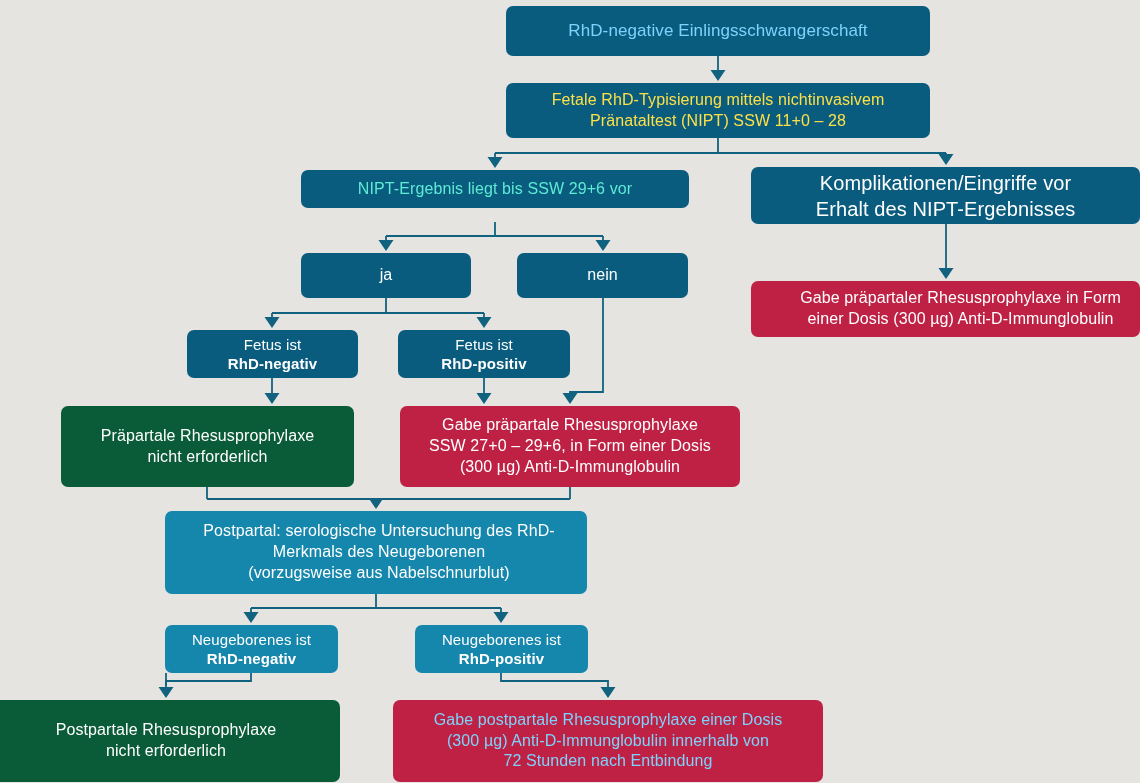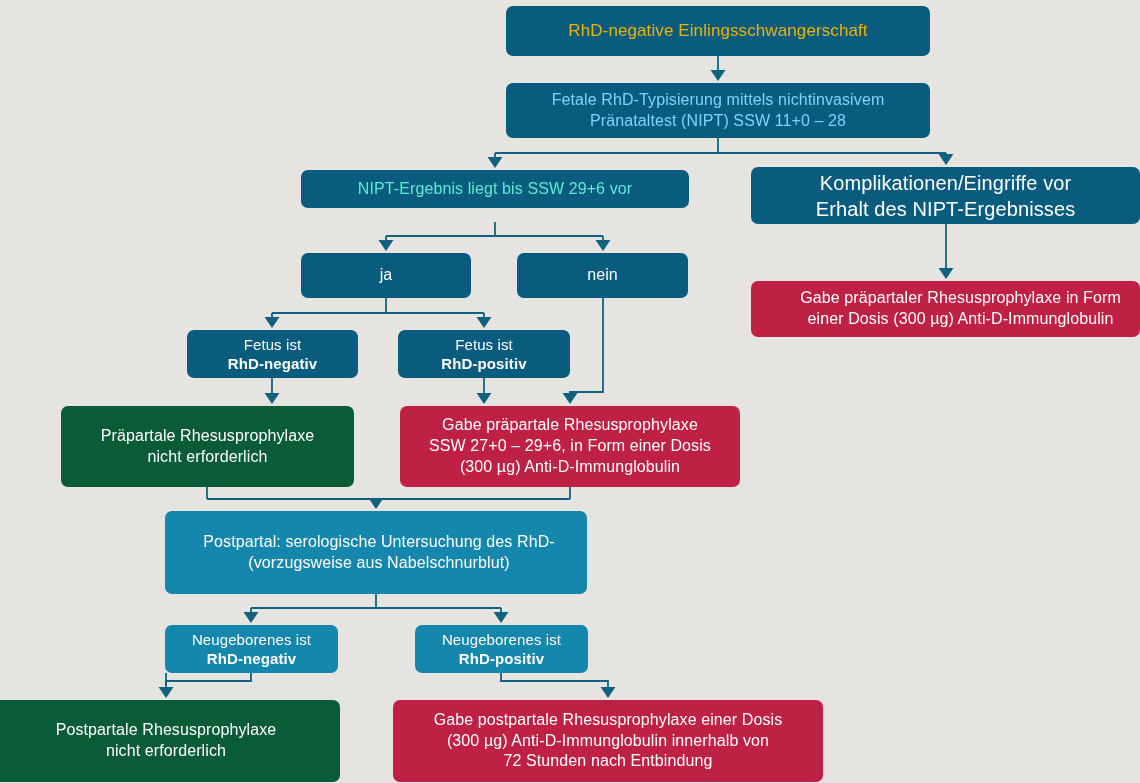--- a/index.html
+++ b/index.html
@@ -84,26 +84,26 @@
       <polygon points="264.5,393 279.5,393 272,404" fill="#11627f"></polygon>
       <polygon points="476.5,393 491.5,393 484,404" fill="#11627f"></polygon>
       <polygon points="562.5,393 577.5,393 570,404" fill="#11627f"></polygon>
       <polygon points="938.5,268 953.5,268 946,279" fill="#11627f"></polygon>
       <polygon points="368.5,498 383.5,498 376,509" fill="#11627f"></polygon>
       <polygon points="243.5,612 258.5,612 251,623" fill="#11627f"></polygon>
       <polygon points="493.5,612 508.5,612 501,623" fill="#11627f"></polygon>
       <polygon points="158.5,687 173.5,687 166,698" fill="#11627f"></polygon>
       <polygon points="600.5,687 615.5,687 608,698" fill="#11627f"></polygon>
     </svg>
-<div class="node c-darkblue" style="left: 506px; top: 6px; width: 424px; height: 50px; font-size: 17px; background: rgb(10, 92, 126); color: #eab308; align-items: center;">
+<div class="node c-darkblue" style="left: 506px; top: 6px; width: 424px; height: 50px; font-size: 17px; background: rgb(10, 92, 126); color: #7dd3fc; align-items: center;">
       <span class="tl">
         <span class="ln">RhD-negative Einlingsschwangerschaft</span>
       </span>
     </div>
-    <div class="node c-darkblue" style="left: 506px; top: 83px; width: 424px; height: 55px; font-size: 16px; background: rgb(10, 92, 126); color: #7dd3fc;">
+    <div class="node c-darkblue" style="left: 506px; top: 83px; width: 424px; height: 55px; font-size: 16px; background: rgb(10, 92, 126); color: #fde047;">
       <span class="tl">
         <span class="ln">Fetale RhD-Typisierung mittels nichtinvasivem</span>
         <span class="ln">Pränataltest (NIPT) SSW 11+0 – 28</span>
       </span>
     </div>
     <div class="node c-darkblue" style="left: 301px; top: 170px; width: 388px; height: 38px; font-size: 16px; background: rgb(10, 92, 126); color: #5eead4;">
       <span class="tl">
         <span class="ln">NIPT-Ergebnis liegt bis SSW 29+6 vor</span>
       </span>
     </div>
@@ -150,20 +150,21 @@
     </div>
     <div class="node c-red" style="left: 751px; top: 281px; width: 389px; height: 56px; font-size: 16px; background: rgb(190, 33, 68); color: rgb(255, 255, 255); padding-left: 40px;">
       <span class="tl">
         <span class="ln">Gabe präpartaler Rhesusprophylaxe in Form</span>
         <span class="ln">einer Dosis (300 µg) Anti-D-Immunglobulin</span>
       </span>
     </div>
     <div class="node c-teal" style="left: 165px; top: 511px; width: 422px; height: 83px; font-size: 16px; background: rgb(21, 134, 172); color: rgb(255, 255, 255); padding-left: 16px;">
       <span class="tl">
         <span class="ln">Postpartal: serologische Untersuchung des RhD-</span>
+        <span class="ln">Merkmals des Neugeborenen</span>
         <span class="ln">(vorzugsweise aus Nabelschnurblut)</span>
       </span>
     </div>
     <div class="node c-teal" style="left: 165px; top: 625px; width: 173px; height: 48px; font-size: 15px; background: rgb(21, 134, 172); color: rgb(255, 255, 255);">
       <span class="tl">
         <span class="ln">Neugeborenes ist</span>
         <span class="ln b">RhD-negativ</span>
       </span>
     </div>
     <div class="node c-teal" style="left: 415px; top: 625px; width: 173px; height: 48px; font-size: 15px; background: rgb(21, 134, 172); color: rgb(255, 255, 255);">
@@ -171,20 +172,20 @@
         <span class="ln">Neugeborenes ist</span>
         <span class="ln b">RhD-positiv</span>
       </span>
     </div>
     <div class="node c-green" style="left: -8px; top: 700px; width: 348px; height: 82px; font-size: 16px; background: rgb(10, 92, 56); color: rgb(255, 255, 255);">
       <span class="tl">
         <span class="ln">Postpartale Rhesusprophylaxe</span>
         <span class="ln">nicht erforderlich</span>
       </span>
     </div>
-    <div class="node c-red" style="left: 393px; top: 700px; width: 430px; height: 82px; font-size: 16px; background: rgb(190, 33, 68); color: #ffffff;">
+    <div class="node c-red" style="left: 393px; top: 700px; width: 430px; height: 82px; font-size: 16px; background: rgb(190, 33, 68); color: #7dd3fc;">
       <span class="tl">
         <span class="ln">Gabe postpartale Rhesusprophylaxe einer Dosis</span>
         <span class="ln">(300 µg) Anti-D-Immunglobulin innerhalb von</span>
         <span class="ln">72 Stunden nach Entbindung</span>
       </span>
     </div>
   </div>
 
 </body></html>

